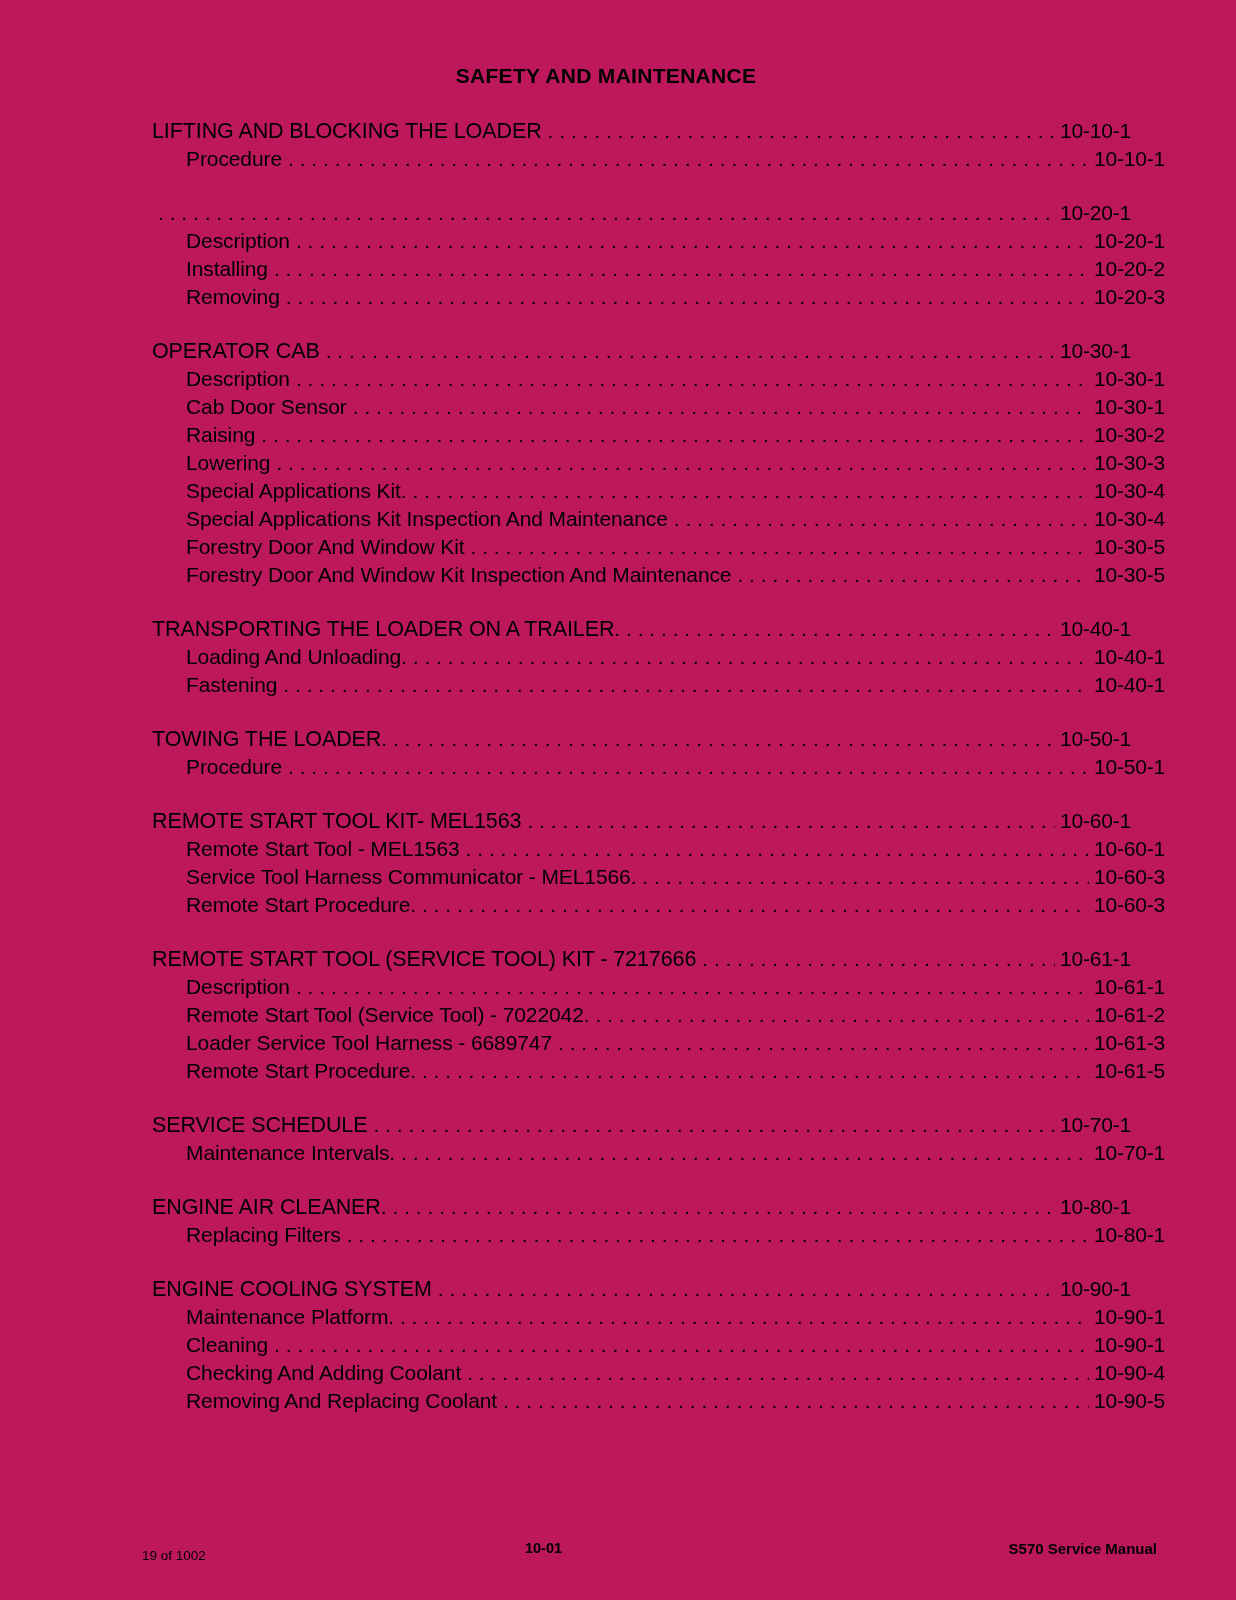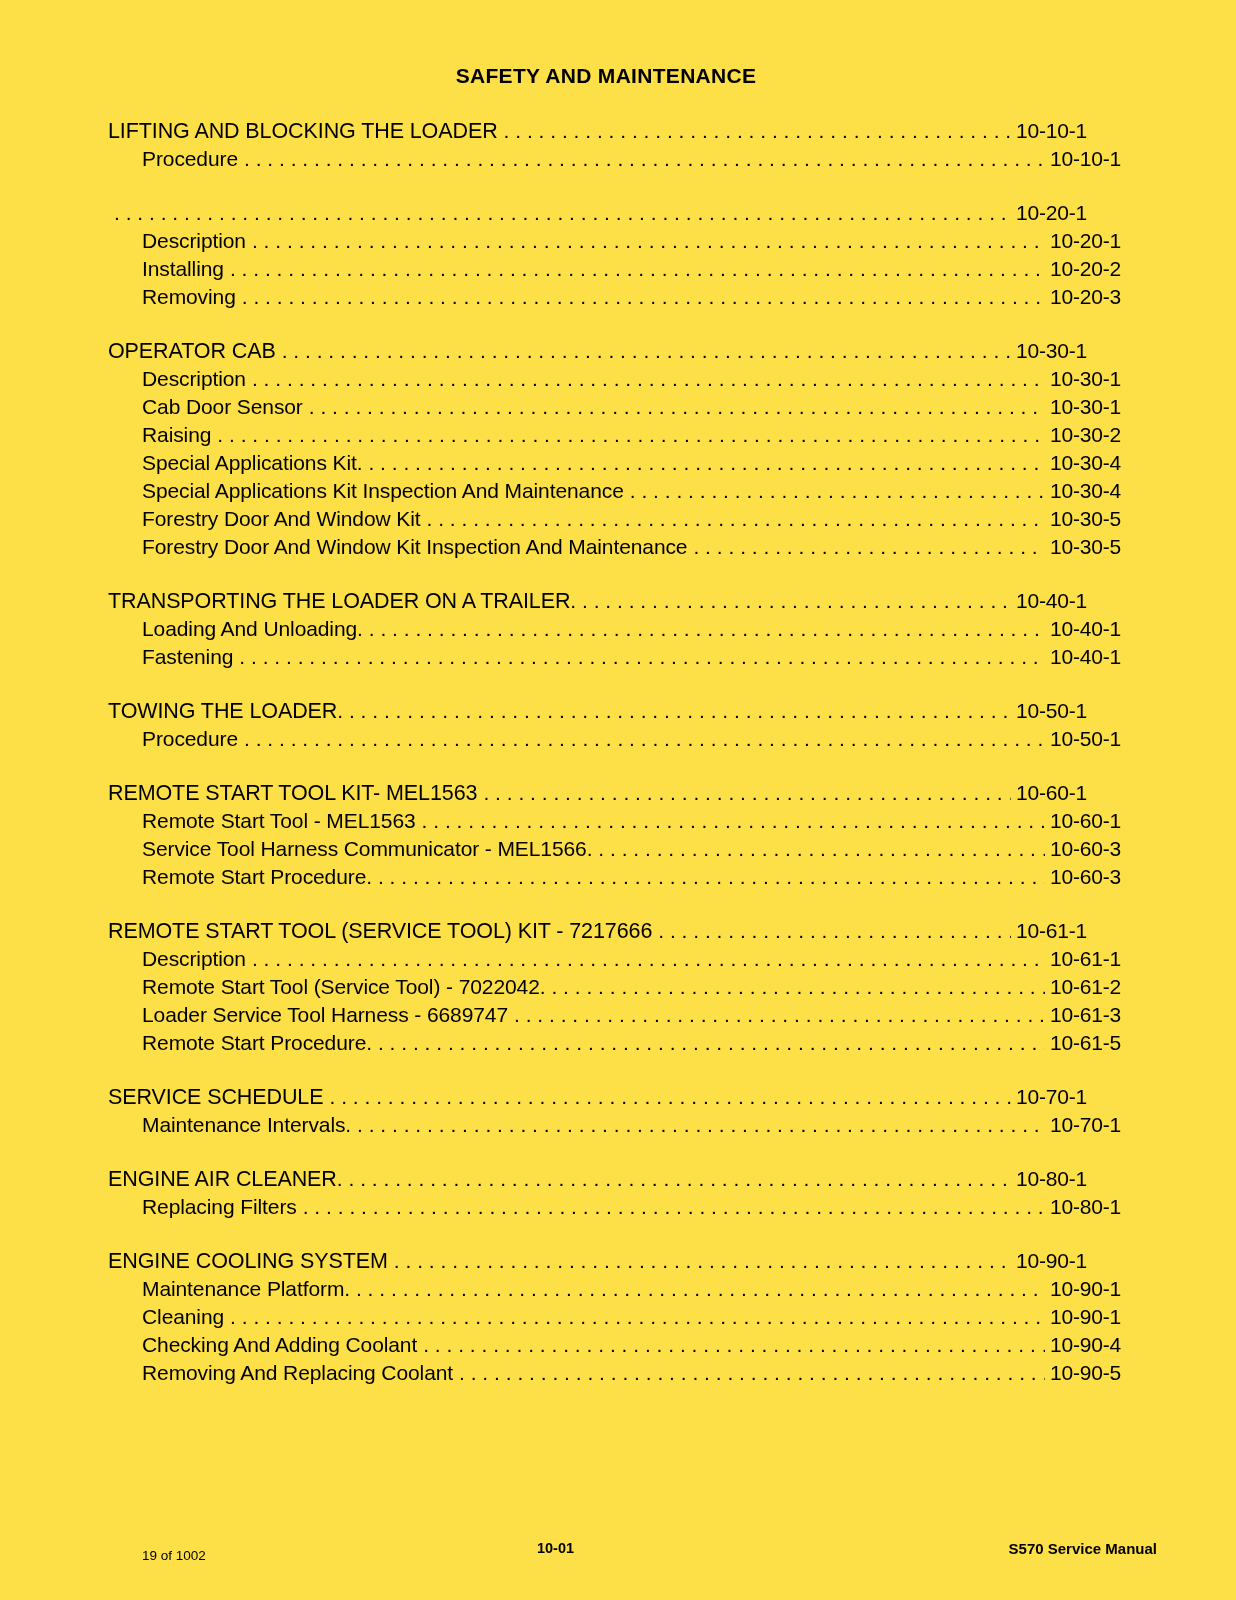--- a/index.html
+++ b/index.html
@@ -8,21 +8,21 @@
     background: #ffffff;
   }
   body {
     font-family: "Liberation Sans", sans-serif;
     color: #000000;
   }
   #page {
     position: relative;
     width: 1236px;
     height: 1600px;
-    background: #fde047;
+    background: #be185d;
     overflow: hidden;
     box-sizing: border-box;
   }
 
   
   #page-title {
     position: absolute;
     left: 0;
     top: 64px;
     width: 1212px;
@@ -46,20 +46,21 @@
   .toc-group:last-child { margin-bottom: 0; }
 
   .toc-row {
     display: flex;
     align-items: flex-start;
     width: 100%;
     height: 28px;
     line-height: 28px;
     white-space: nowrap;
     overflow: hidden;
+    margin-left: 44px;
   }
 
   .toc-row .label {
     flex: 0 0 auto;
     font-size: 21px;
     letter-spacing: -0.1px;
   }
 
   .toc-row.main .label {
     font-size: 21.5px;
@@ -107,21 +108,21 @@
   }
   #footer-left {
     position: absolute;
     left: 142px;
     top: 8px;
     font-size: 13.5px;
     font-weight: normal;
   }
   #footer-center {
     position: absolute;
-    left: 12px;
+    left: 0;
     top: 0;
     width: 1087px;
     text-align: center;
     font-size: 14.5px;
     font-weight: bold;
   }
   #footer-right {
     position: absolute;
     right: 79px;
     top: 0;
@@ -184,20 +185,25 @@
         <div class="toc-row sub">
           <span class="label">Cab Door Sensor</span>
           <span class="leader"></span>
           <span class="pagenum">10-30-1</span>
         </div>
         <div class="toc-row sub">
           <span class="label">Raising</span>
           <span class="leader"></span>
           <span class="pagenum">10-30-2</span>
         </div>
+        <div class="toc-row sub">
+          <span class="label">Lowering</span>
+          <span class="leader"></span>
+          <span class="pagenum">10-30-3</span>
+        </div>
         <div class="toc-row sub tight">
           <span class="label">Special Applications Kit</span>
           <span class="leader"></span>
           <span class="pagenum">10-30-4</span>
         </div>
         <div class="toc-row sub">
           <span class="label">Special Applications Kit Inspection And Maintenance</span>
           <span class="leader"></span>
           <span class="pagenum">10-30-4</span>
         </div>

